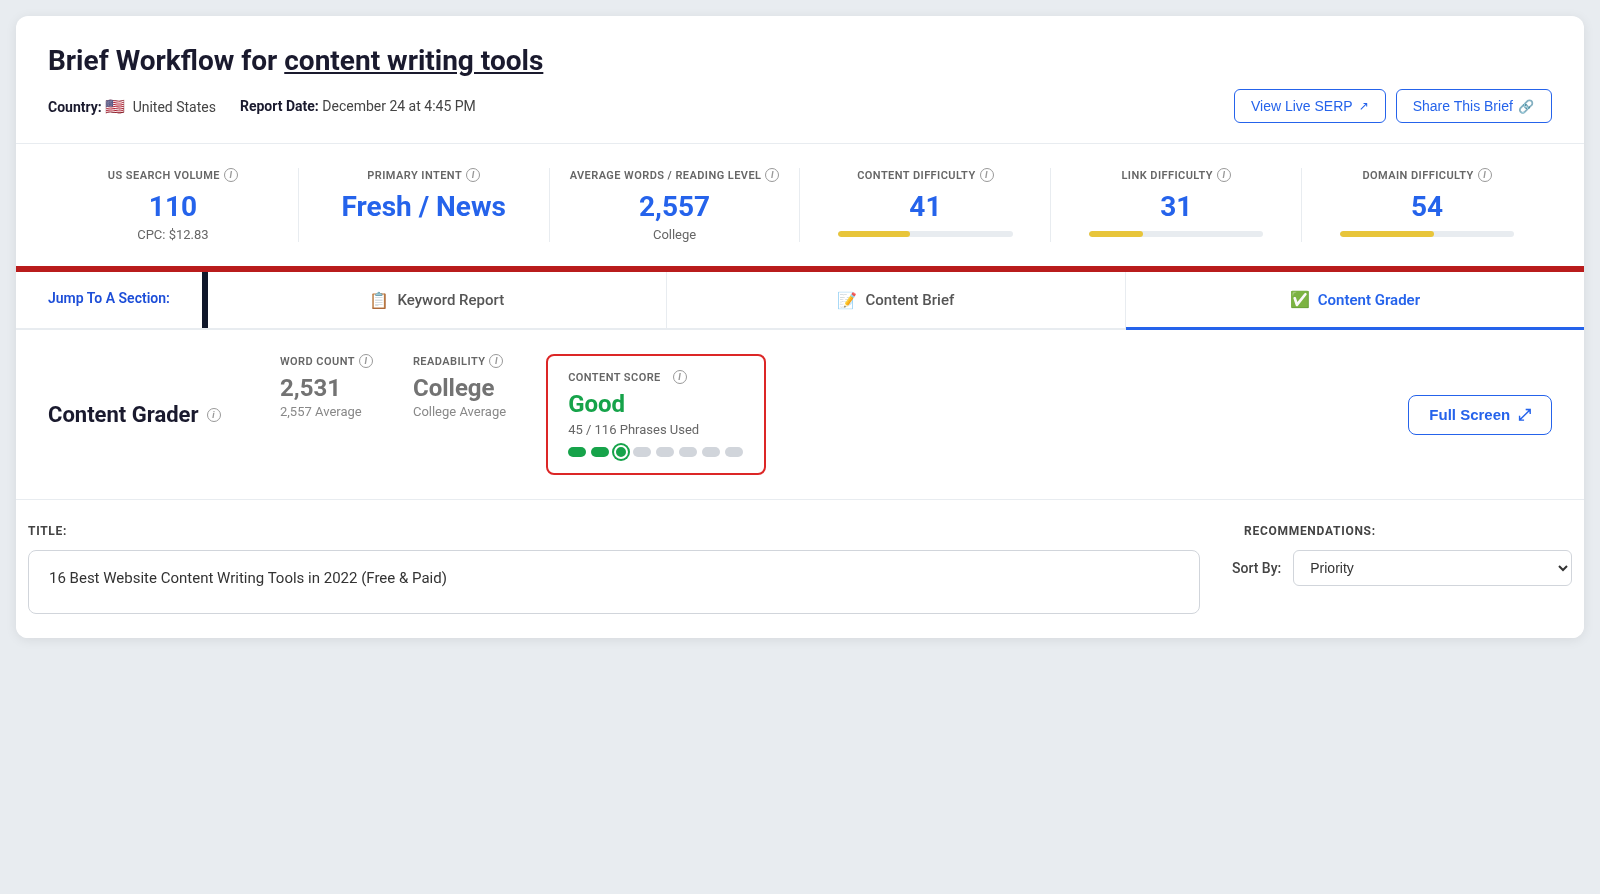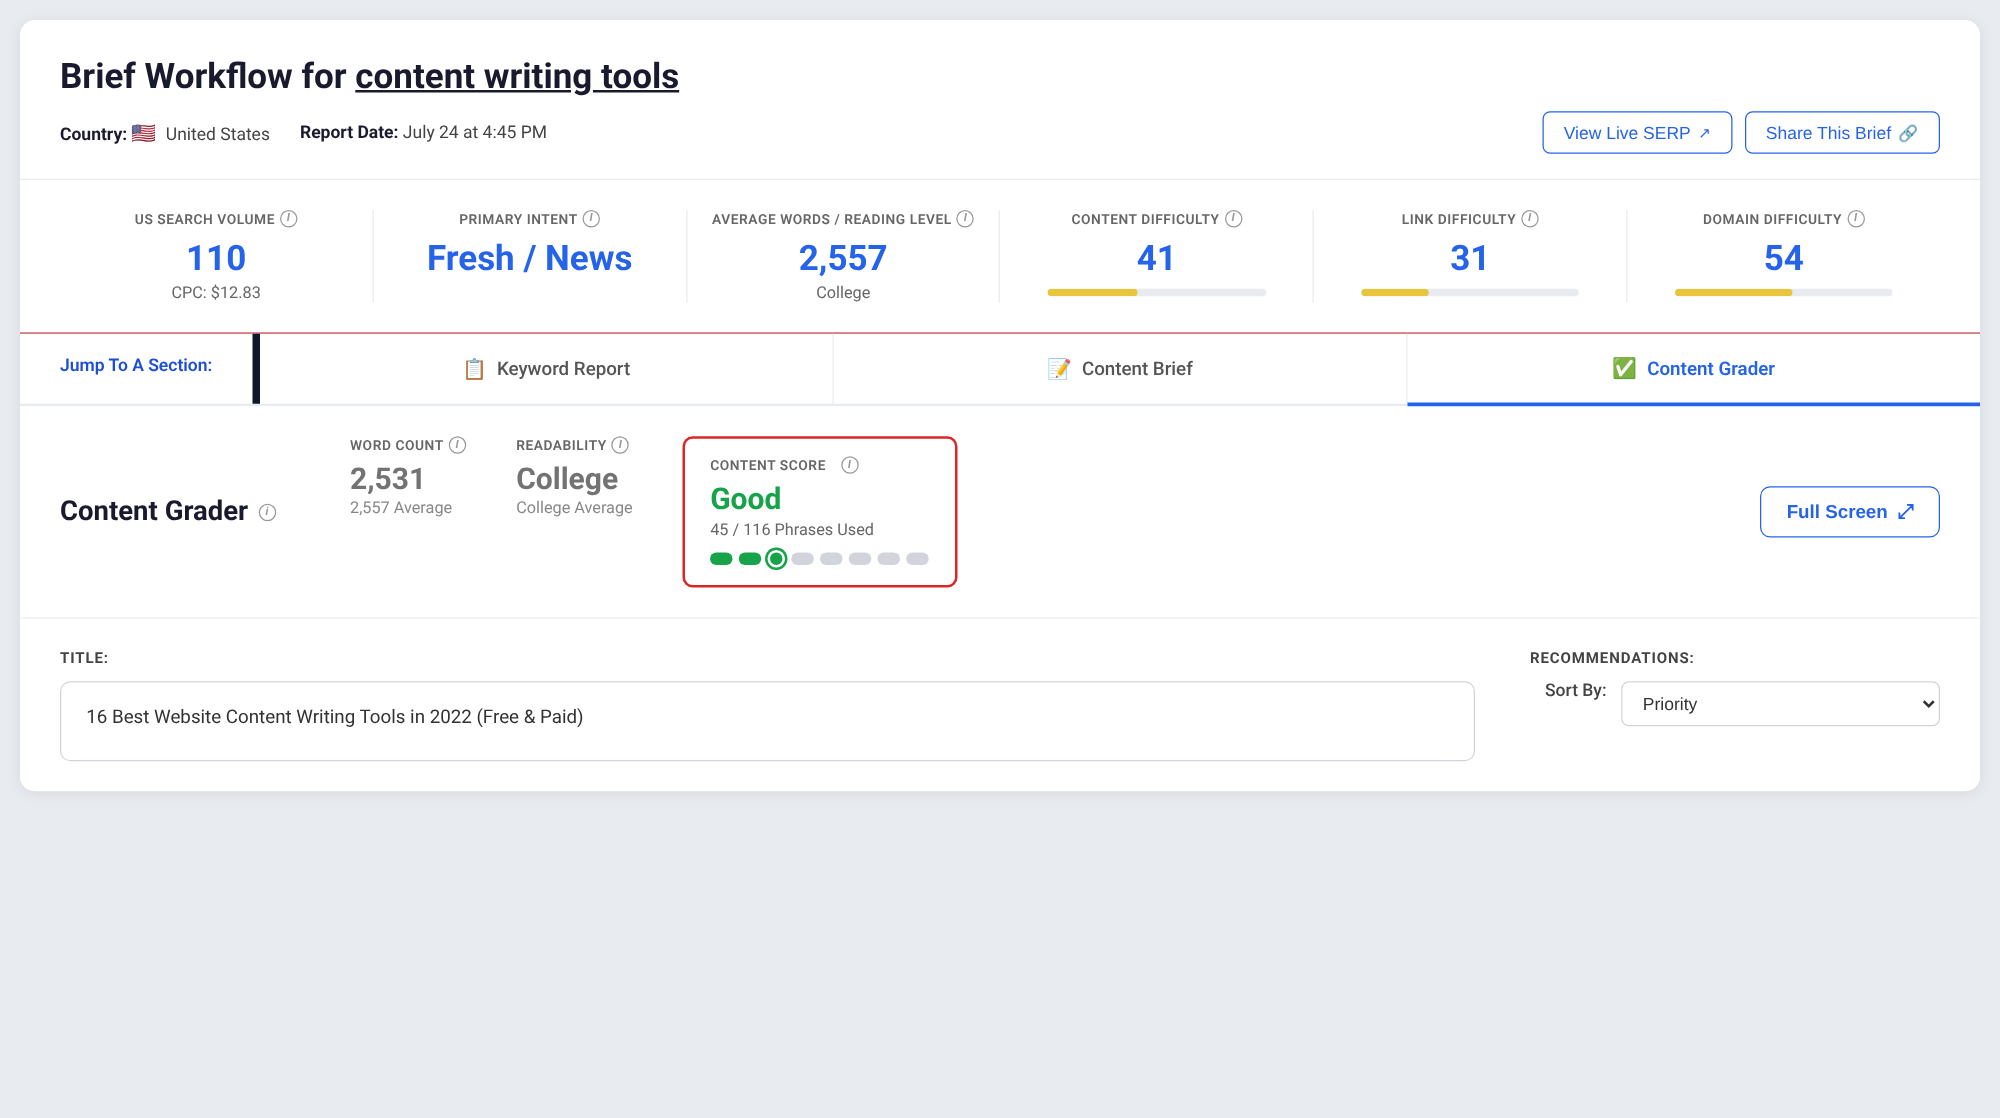--- a/index.html
+++ b/index.html
@@ -77,21 +77,21 @@
       font-weight: 500;
       cursor: pointer;
       text-decoration: none;
     }
 
     
     .stats-section {
       padding: 24px 32px;
       display: flex;
       gap: 0;
-      border-bottom: 1px solid #b91c1c;
+      border-bottom: 6px solid #b91c1c;
     }
 
     .stat-item {
       flex: 1;
       text-align: center;
       padding: 0 16px;
       border-right: 1px solid #e8ecf0;
     }
 
     .stat-item:last-child {
@@ -336,21 +336,21 @@
       color: #2563eb;
       font-size: 15px;
       font-weight: 600;
       cursor: pointer;
       margin-left: auto;
       white-space: nowrap;
     }
 
     
     .bottom-section {
-      padding: 24px 32px;
+      padding: 24px 12px;
       background: #fff;
     }
 
     .bottom-grid {
       display: grid;
       grid-template-columns: 1fr 340px;
       gap: 32px;
     }
 
     .title-area label {
@@ -382,22 +382,22 @@
       color: #444;
       text-transform: uppercase;
       letter-spacing: 0.06em;
       margin-bottom: 12px;
       display: block;
       margin-left: 12px;
     }
 
     .sort-by-row {
       display: flex;
+      align-items: center;
       gap: 12px;
-      margin-left: 24px;
     }
 
     .sort-by-label {
       font-size: 14px;
       color: #444;
       font-weight: 500;
       white-space: nowrap;
     }
 
     .sort-select {
@@ -426,21 +426,21 @@
       <span>Brief Workflow for </span><span class="underline-link">content writing tools</span>
     </h1>
     <div class="header-meta">
       <div class="meta-item">
         <strong>Country:</strong>
         <span class="flag-emoji">🇺🇸</span>
         <span>United States</span>
       </div>
       <div class="meta-item">
         <strong>Report Date:</strong>
-        <span>July 24 at 4:45 PM</span>
+        <span>December 24 at 4:45 PM</span>
       </div>
       <div class="header-buttons">
         <button class="btn-outline">
           <span>View Live SERP</span>
           <span style="font-size:12px;">↗</span>
         </button>
         <button class="btn-outline">
           <span>Share This Brief</span>
           <span class="link-icon">🔗</span>
         </button>

